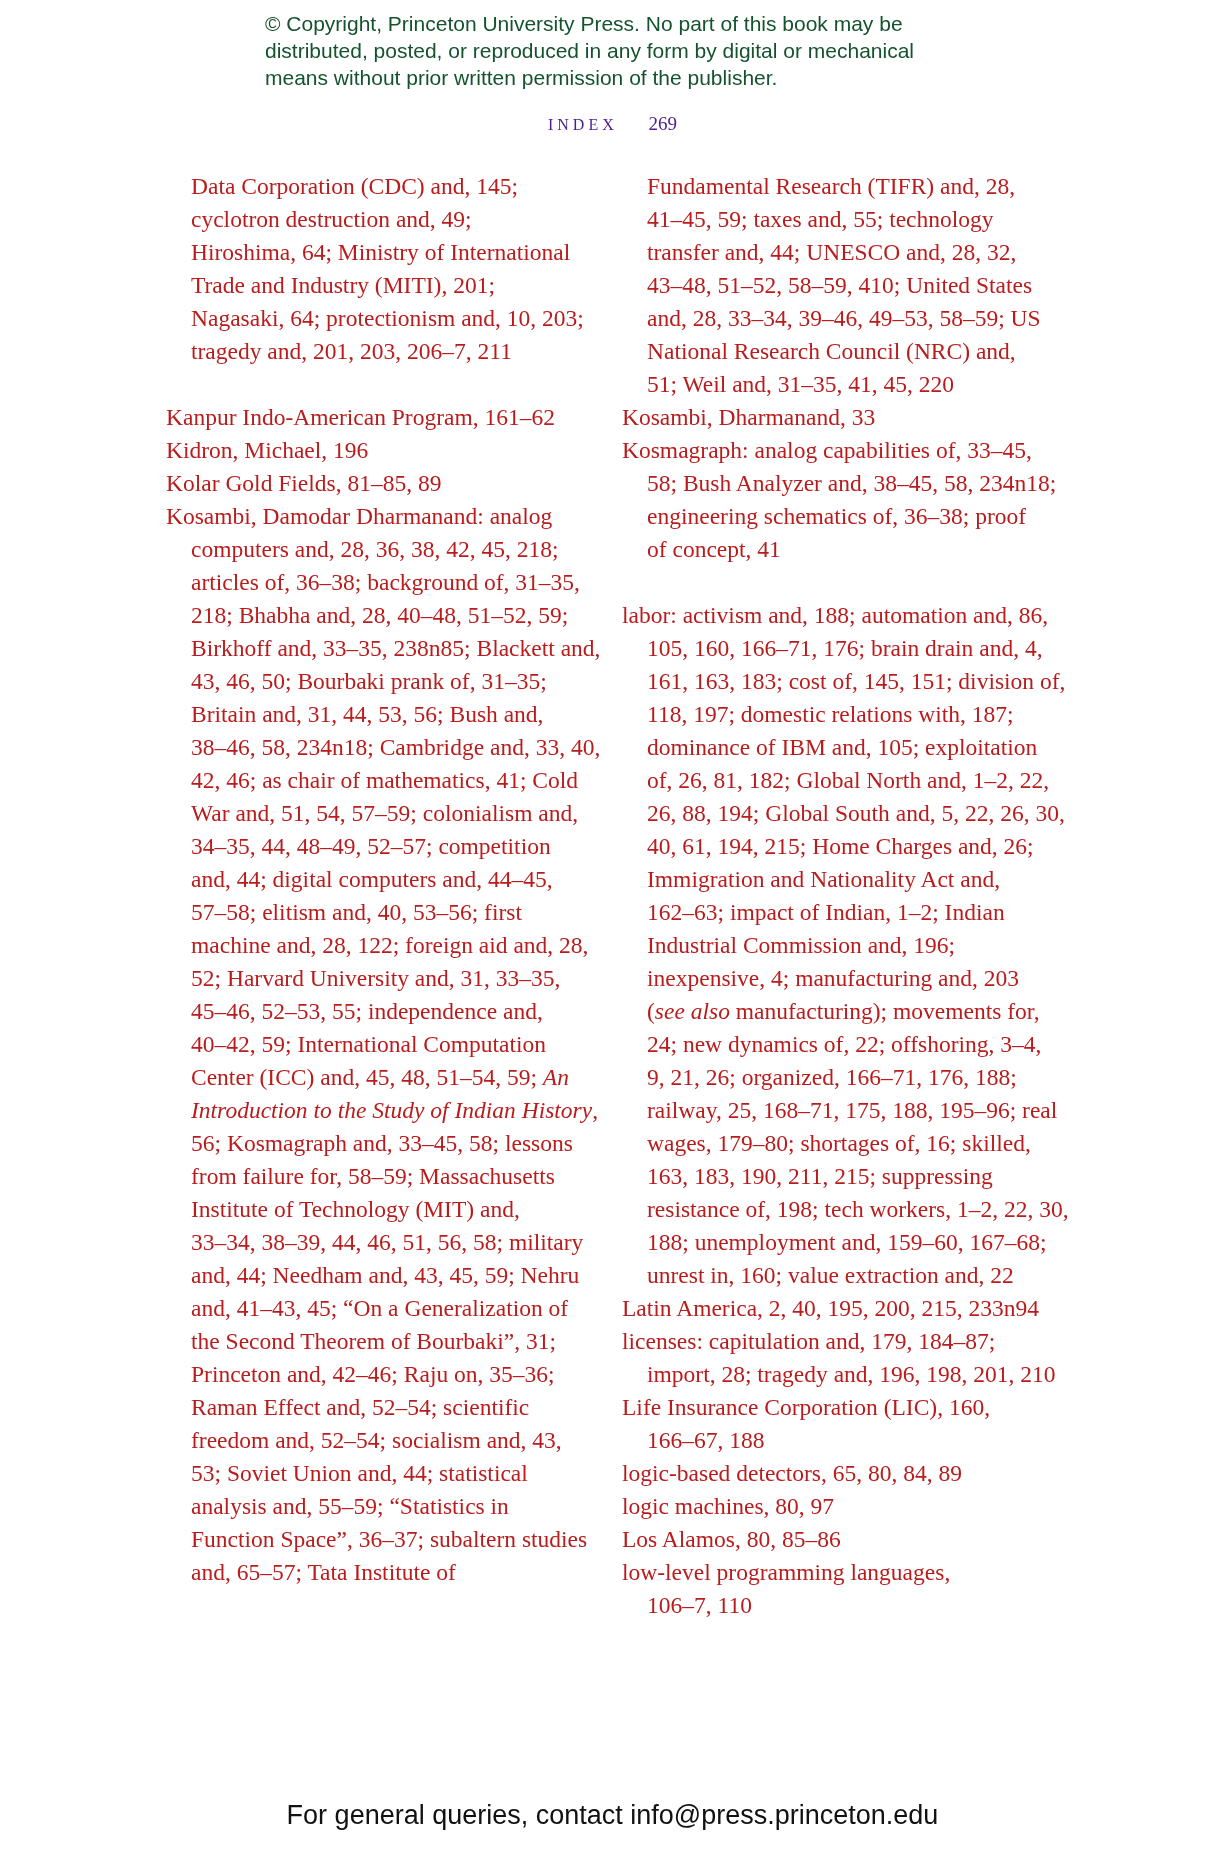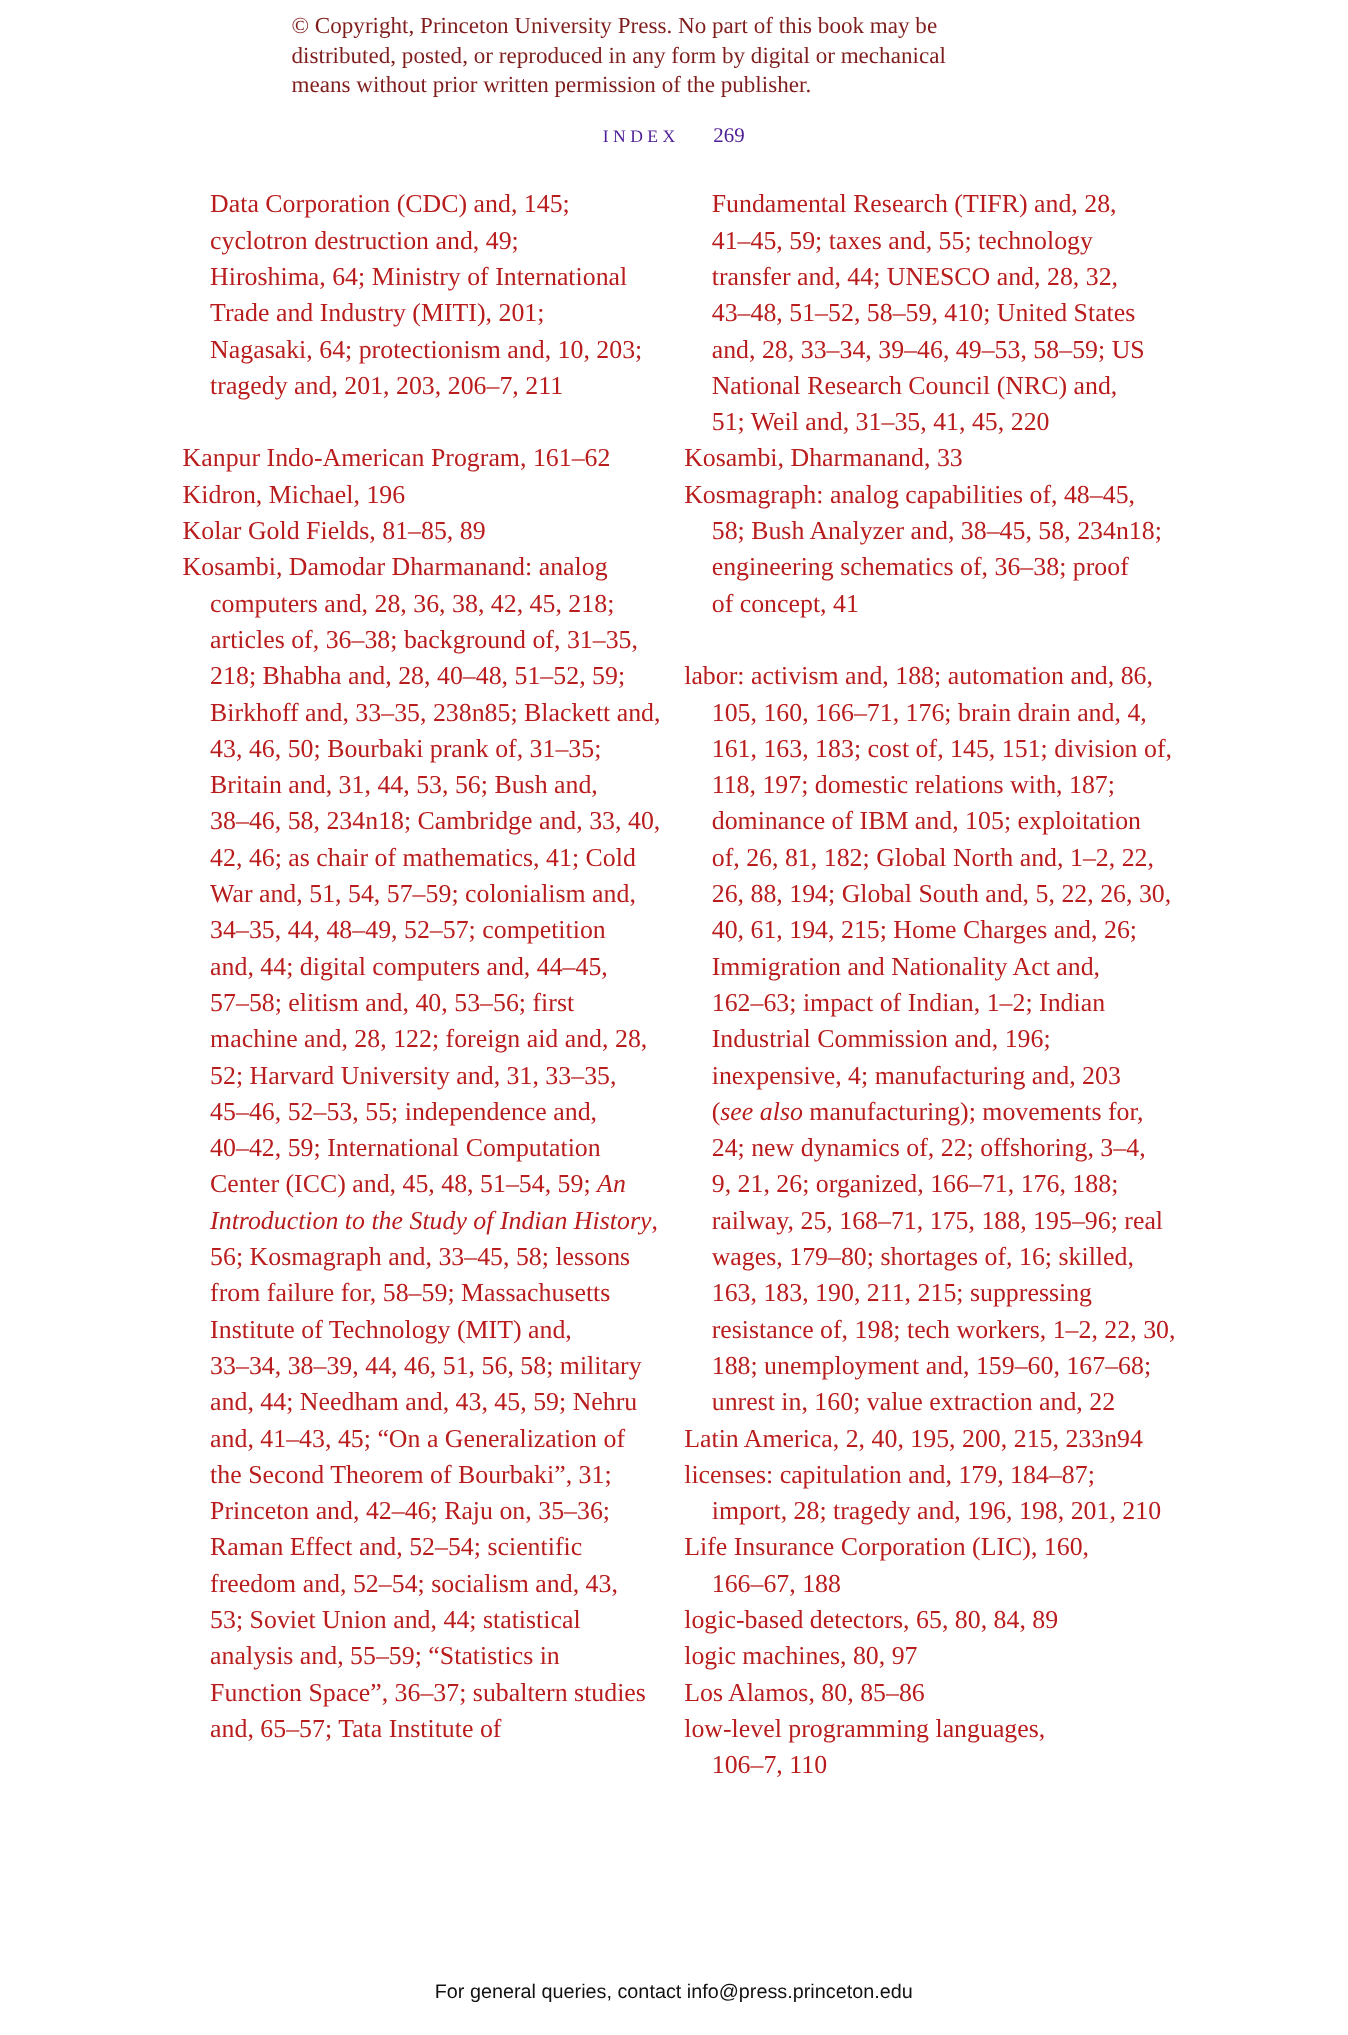--- a/index.html
+++ b/index.html
@@ -1,38 +1,38 @@
 <!DOCTYPE html>
 <html><head>
 <meta charset="utf-8">
 <style>
   html, body { margin: 0; padding: 0; background: #ffffff; }
   body { width: 1225px; height: 1850px; position: relative; overflow: hidden; color: #1a1a1a; }
   .copyright {
     position: absolute; left: 265px; top: 10px; width: 760px;
-    font-family: Liberation Serif, serif; font-size: 21px; line-height: 27px; color: #7f1d1d;
+    font-family: Liberation Sans, sans-serif; font-size: 21px; line-height: 27px; color: #14532d;
   }
   .running-head {
     position: absolute; left: 0; width: 1225px; top: 113px; text-align: center;
     font-family: "Liberation Serif", serif; font-size: 19px; color: #4c1d95;
   }
   .running-head .label { letter-spacing: 4px; font-size: 16px; margin-right: 26px; }
   .column {
     position: absolute; top: 170px;
     font-family: "Liberation Serif", serif; font-size: 23.5px; line-height: 33px; color: #b91c1c;
   }
   .col-left { left: 166px; width: 420px; }
   .col-right { left: 622px; width: 440px; }
   .line { white-space: nowrap; height: 33px; }
   .line.indent { padding-left: 25px; }
   .line.blank { height: 33px; }
   .it { font-style: italic; }
   .footer {
     position: absolute; left: 0; width: 1225px; top: 1800px; text-align: center;
-    font-family: "Liberation Sans", sans-serif; font-size: 18px; color: #111;
+    font-family: "Liberation Sans", sans-serif; font-size: 27px; color: #111;
   }
 </style>
 </head>
 <body>
 
 <div class="copyright">
   <div>© Copyright, Princeton University Press. No part of this book may be</div>
   <div>distributed, posted, or reproduced in any form by digital or mechanical</div>
   <div>means without prior written permission of the publisher.</div>
 </div>
@@ -89,21 +89,21 @@
   </div>
 <div class="column col-right" id="col-right">
     <div class="line indent"><span>Fundamental Research (TIFR) and, 28,</span></div>
     <div class="line indent"><span>41–45, 59; taxes and, 55; technology</span></div>
     <div class="line indent"><span>transfer and, 44; UNESCO and, 28, 32,</span></div>
     <div class="line indent"><span>43–48, 51–52, 58–59, 410; United States</span></div>
     <div class="line indent"><span>and, 28, 33–34, 39–46, 49–53, 58–59; US</span></div>
     <div class="line indent"><span>National Research Council (NRC) and,</span></div>
     <div class="line indent"><span>51; Weil and, 31–35, 41, 45, 220</span></div>
     <div class="line"><span>Kosambi, Dharmanand, 33</span></div>
-    <div class="line"><span>Kosmagraph: analog capabilities of, 48–45,</span></div>
+    <div class="line"><span>Kosmagraph: analog capabilities of, 33–45,</span></div>
     <div class="line indent"><span>58; Bush Analyzer and, 38–45, 58, 234n18;</span></div>
     <div class="line indent"><span>engineering schematics of, 36–38; proof</span></div>
     <div class="line indent"><span>of concept, 41</span></div>
     <div class="line blank"></div>
     <div class="line"><span>labor: activism and, 188; automation and, 86,</span></div>
     <div class="line indent"><span>105, 160, 166–71, 176; brain drain and, 4,</span></div>
     <div class="line indent"><span>161, 163, 183; cost of, 145, 151; division of,</span></div>
     <div class="line indent"><span>118, 197; domestic relations with, 187;</span></div>
     <div class="line indent"><span>dominance of IBM and, 105; exploitation</span></div>
     <div class="line indent"><span>of, 26, 81, 182; Global North and, 1–2, 22,</span></div>

